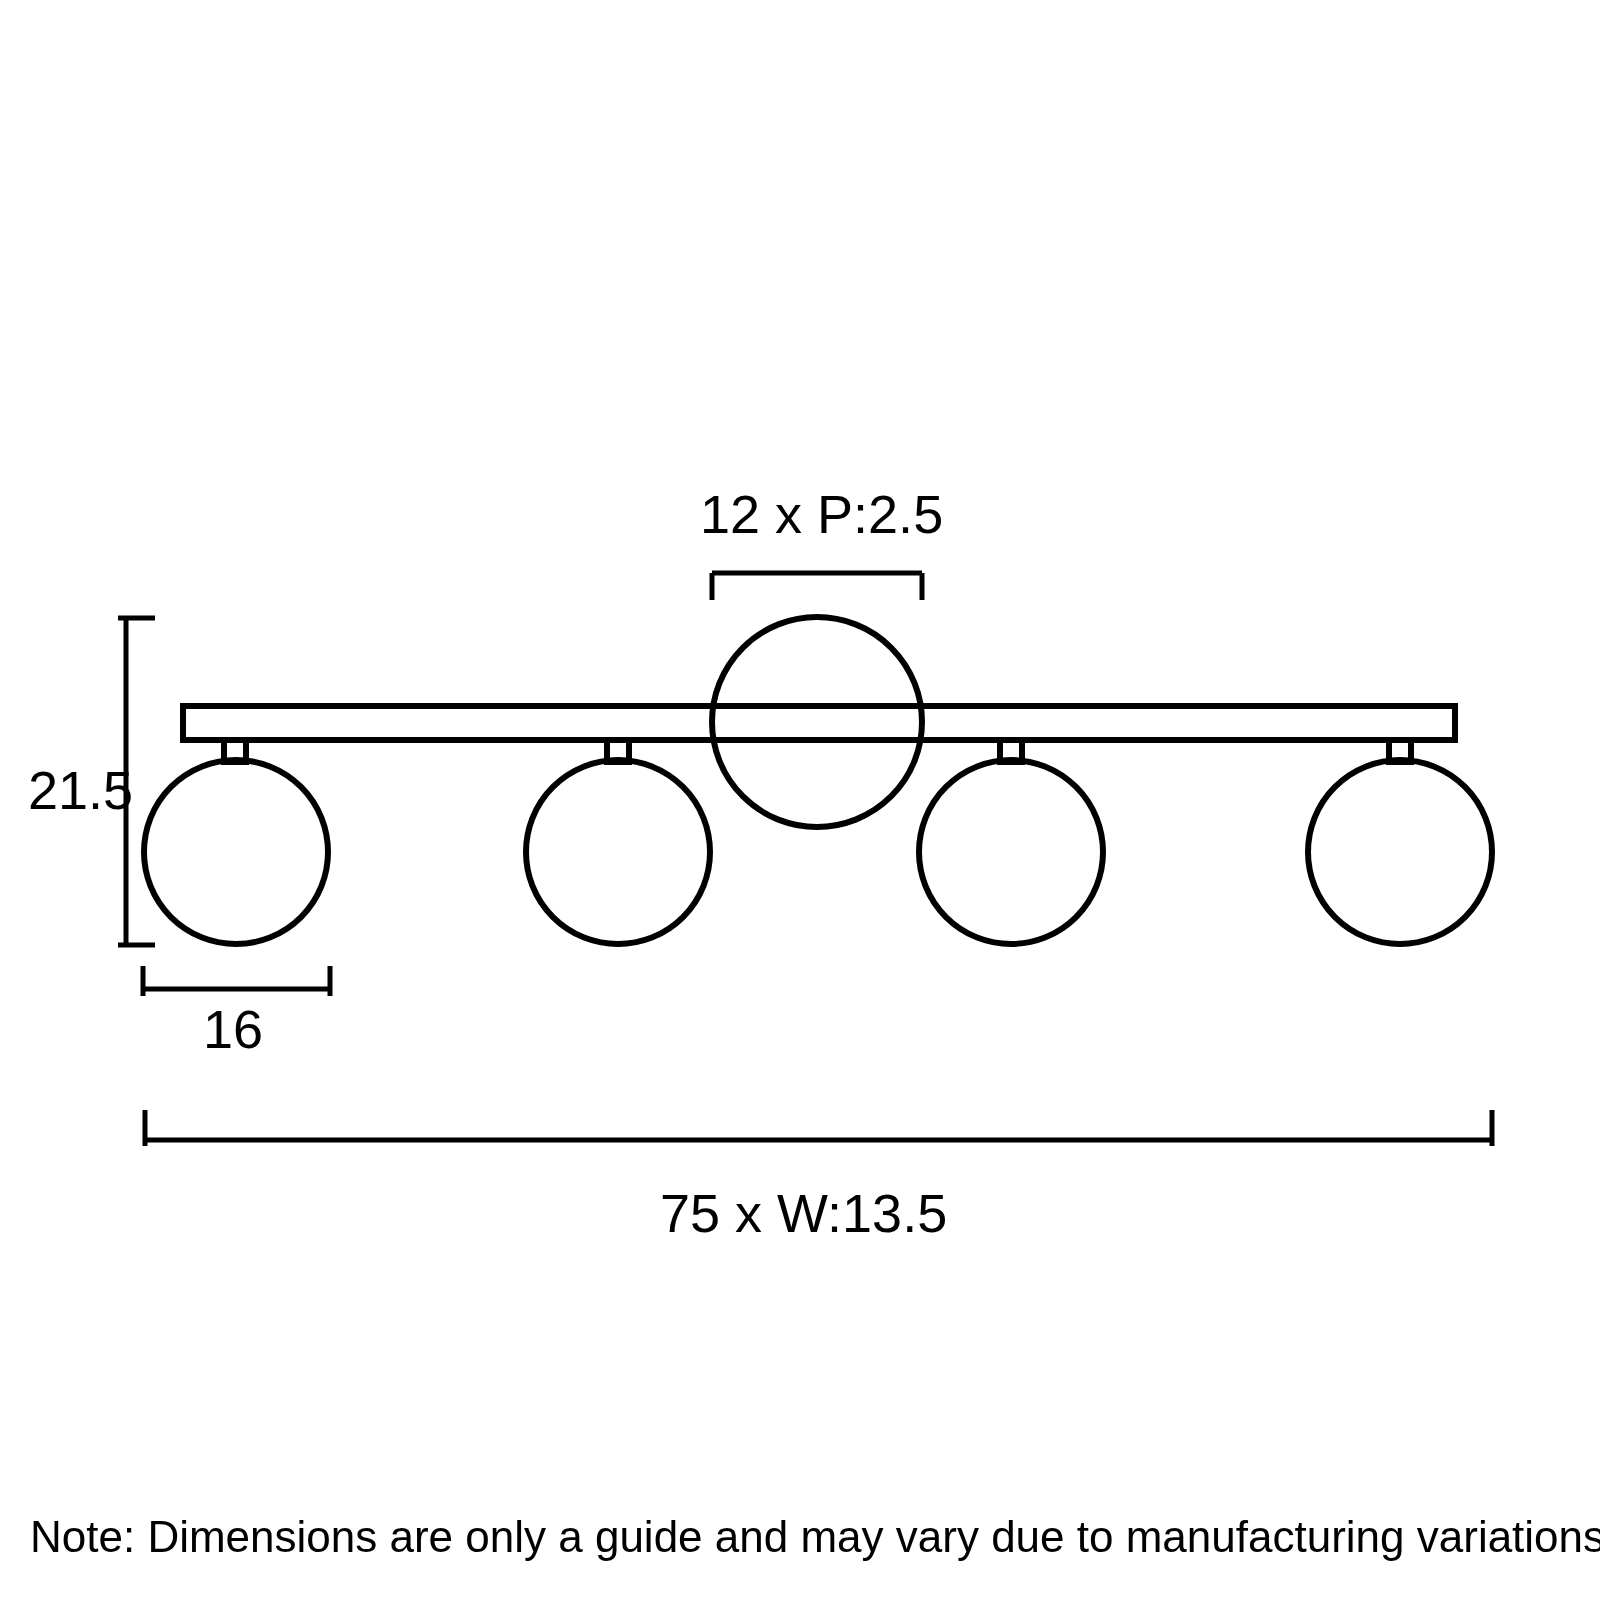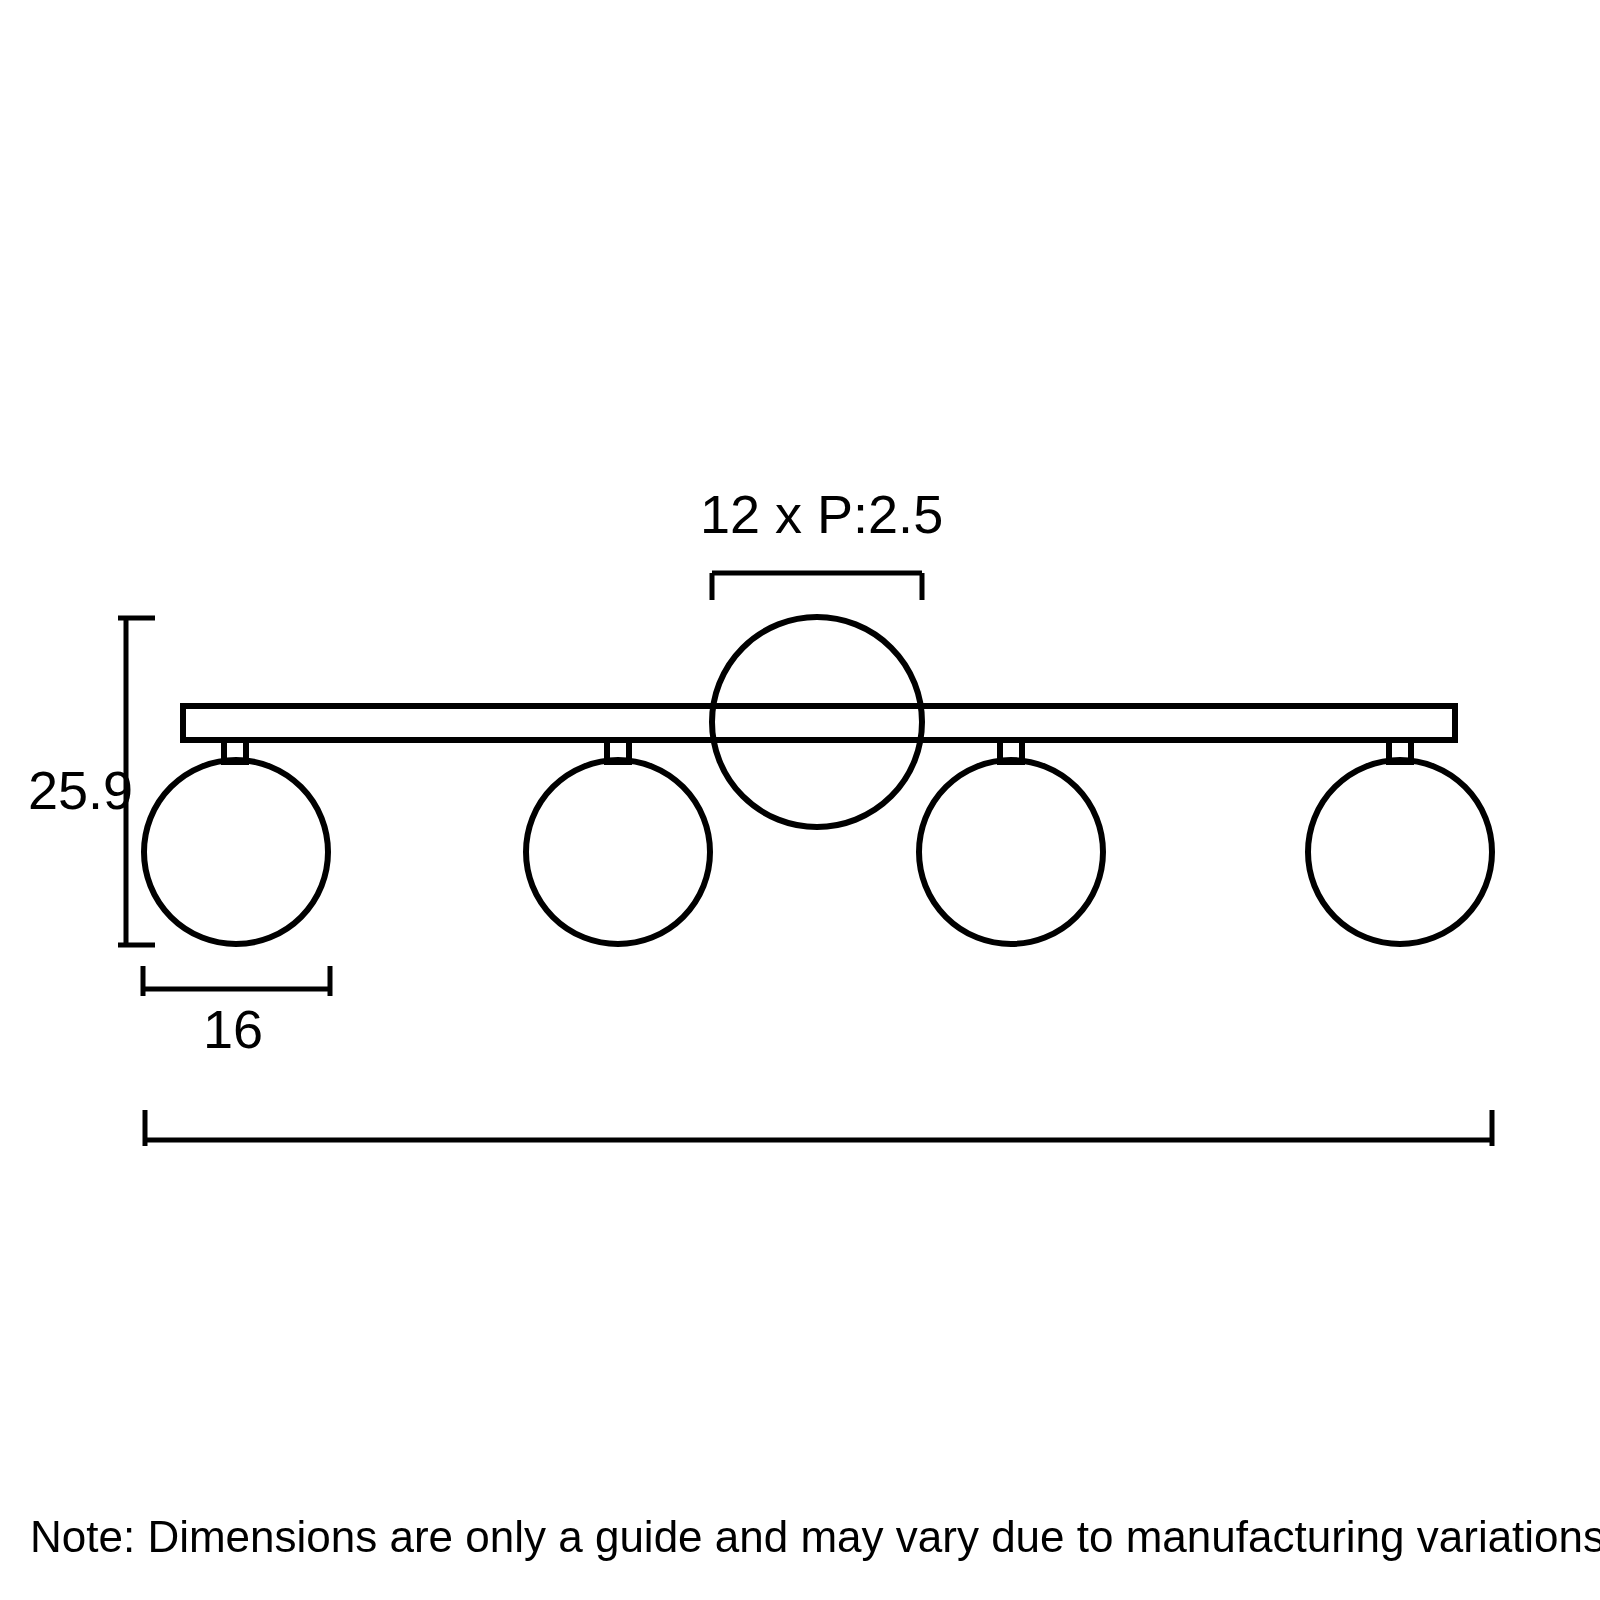--- a/index.html
+++ b/index.html
@@ -116,20 +116,21 @@
     </g>
 
     <g stroke="#000000" stroke-width="6" fill="none">
       <rect x="1389" y="740" width="22" height="22" fill="#ffffff"></rect>
       <circle cx="1400" cy="852" r="92"></circle>
     </g>
   </svg>
 
   <div class="dim-label" id="label-top">12 x P:2.5</div>
 
-  <div class="dim-label" id="label-height">25.9</div>
+  <div class="dim-label" id="label-height">21.5</div>
 
   <div class="dim-label" id="label-globe">16</div>
 
+  <div class="dim-label" id="label-width">75 x W:13.5</div>
 
   <div id="note">Note: Dimensions are only a guide and may vary due to manufacturing variations.</div>
 
 </div>
 
 </body></html>

